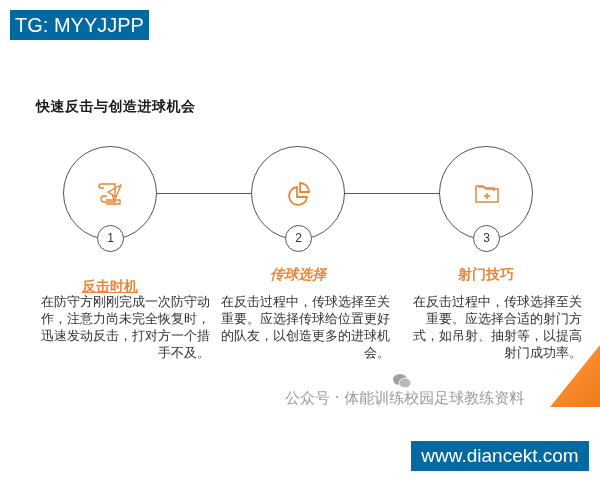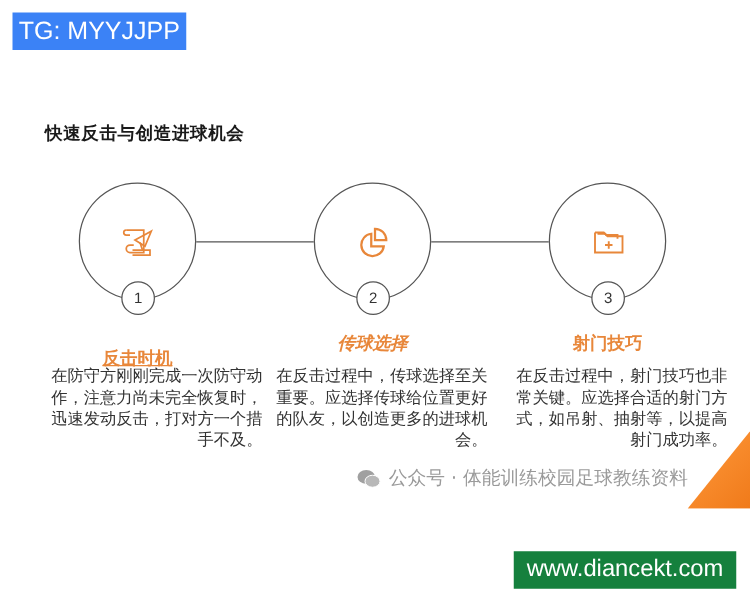--- a/index.html
+++ b/index.html
@@ -1,28 +1,28 @@
 <!DOCTYPE html>
 <html><head>
 <meta charset="utf-8">
 <style>
   html, body { margin:0; padding:0; }
   body { width:600px; height:480px; background:#ffffff; position:relative; overflow:hidden; font-family:"DejaVu Sans","Liberation Sans",sans-serif; }
-  .tag-top { position:absolute; left:10px; top:10px; width:139px; height:30px; background:#3b82f6; color:#ffffff; font-family:"Liberation Sans",sans-serif; font-size:20px; line-height:30px; padding-left:5px; box-sizing:border-box; }
+  .tag-top { position:absolute; left:10px; top:10px; width:139px; height:30px; background:#0369a1; color:#ffffff; font-family:"Liberation Sans",sans-serif; font-size:20px; line-height:30px; padding-left:5px; box-sizing:border-box; }
   .title { position:absolute; left:36px; top:98px; font-size:14px; font-weight:bold; color:#1a1a1a; letter-spacing:0.5px; }
   .connector { position:absolute; top:193px; height:1px; background:#555; }
   .circle { position:absolute; width:94px; height:94px; border:1px solid #555; border-radius:50%; box-sizing:border-box; background:#fff; }
   .circle svg { position:absolute; left:32px; top:32px; }
   .num { position:absolute; width:27px; height:27px; border:1px solid #555; border-radius:50%; background:#fff; box-sizing:border-box; text-align:center; line-height:25px; font-size:12px; color:#333; font-family:"Liberation Sans",sans-serif; }
   .step-title { position:absolute; width:180px; text-align:center; font-size:14px; font-weight:bold; color:#e8873a; }
   .step-desc { position:absolute; width:176px; text-align:right; font-size:13px; line-height:17px; color:#333; }
-  .watermark { position:absolute; left:285px; top:373px; font-size:15px; color:#9a9a9a; white-space:nowrap; display:flex; align-items:center; }
+  .watermark { position:absolute; left:285px; top:373px; font-size:15px; color:#9a9a9a; white-space:nowrap; display:flex; align-items:center;flex-direction:column; }
   .wechat { width:20px; height:16px; margin-right:6px; position:relative; }
   .corner { position:absolute; right:0; top:345px; width:50px; height:62px; background:linear-gradient(135deg,#ff9a3c,#f07a1a); clip-path:polygon(100% 0,100% 100%,0 100%); }
-  .tag-bottom { position:absolute; left:411px; top:441px; width:178px; height:30px; background:#15803d; color:#fff; font-family:"Liberation Sans",sans-serif; font-size:19px; line-height:30px; text-align:center; }
+  .tag-bottom { position:absolute; left:411px; top:441px; width:178px; height:30px; background:#0369a1; color:#fff; font-family:"Liberation Sans",sans-serif; font-size:19px; line-height:30px; text-align:center; }
 </style>
 </head>
 <body>
 
 <div class="tag-top">TG: MYYJJPP</div>
 
 <div class="title">快速反击与创造进球机会</div>
 
 <div class="connector" style="left:157px;width:94px;"></div>
 <div class="connector" style="left:345px;width:94px;"></div>
@@ -52,21 +52,21 @@
 
 <div class="circle" style="left:439px;top:146px;">
   <svg width="30" height="30" viewBox="0 0 30 30" fill="none" stroke="#e8873a" stroke-width="1.5">
     <path d="M4 7 h7 l2 2 h9 v3"></path>
     <path d="M4 7 v16 h22 v-13 h-12 l-2 -2 h-6"></path>
     <path d="M15 14 v6 M12 17 h6"></path>
   </svg>
 </div>
 <div class="num" style="left:473px;top:225px;">3</div>
 <div class="step-title" style="left:396px;top:266px;font-family:Liberation Serif, serif;">射门技巧</div>
-<div class="step-desc" style="left:406px;top:293px;">在反击过程中，射门技巧也非常关键。应选择合适的射门方式，如吊射、抽射等，以提高射门成功率。</div>
+<div class="step-desc" style="left:406px;top:293px;">在反击过程中，传球选择至关重要。应选择合适的射门方式，如吊射、抽射等，以提高射门成功率。</div>
 
 <div class="watermark">
   <svg class="wechat" viewBox="0 0 20 16">
     <ellipse cx="8" cy="6.5" rx="7" ry="5.5" fill="#a0a0a0"></ellipse>
     <ellipse cx="13" cy="10" rx="6" ry="4.8" fill="#b8b8b8" stroke="#fff" stroke-width="0.8"></ellipse>
   </svg>
   <span>公众号 · 体能训练校园足球教练资料</span>
 </div>
 
 <div class="corner"></div>

